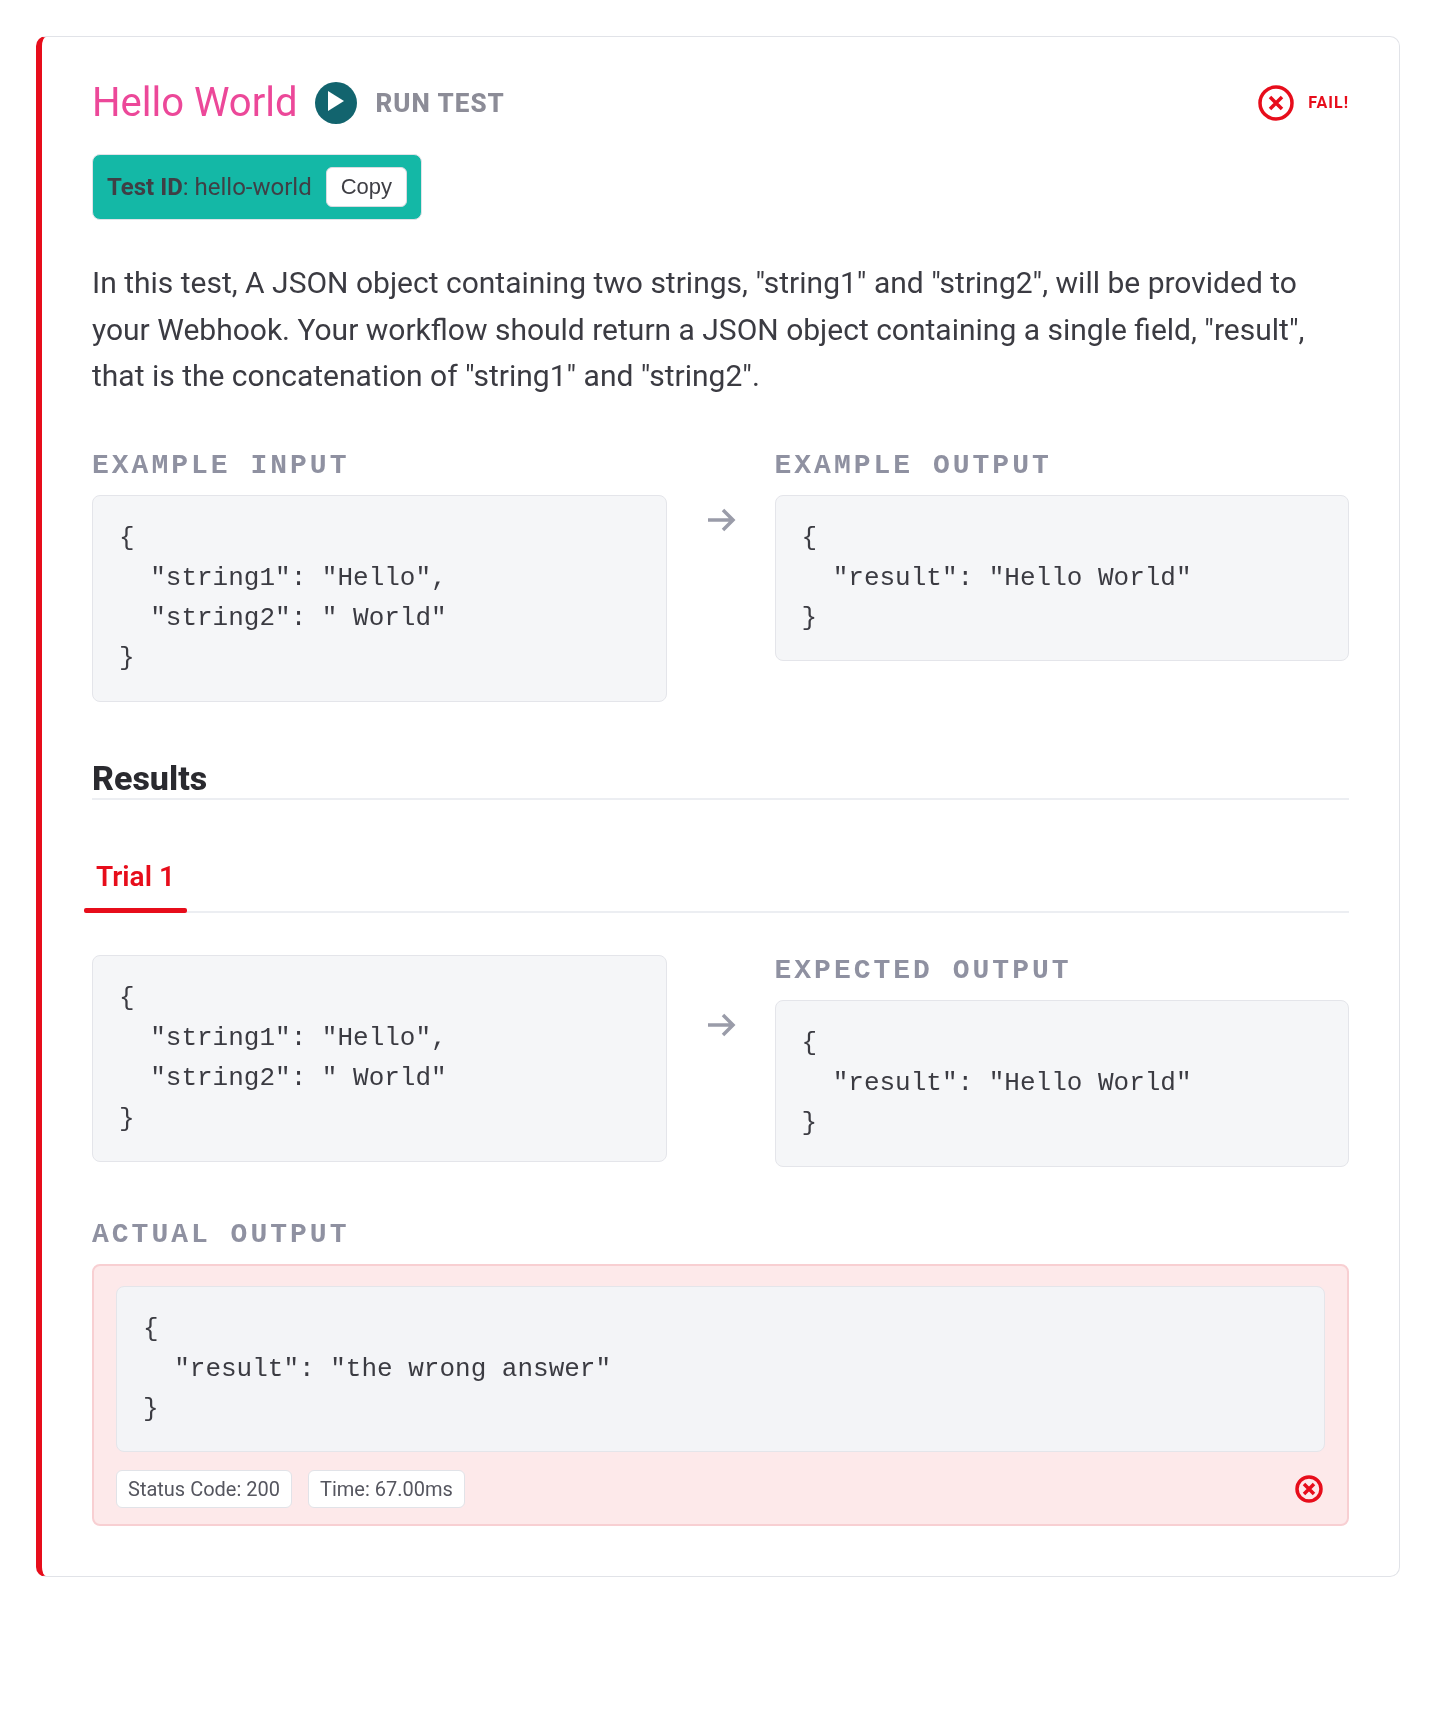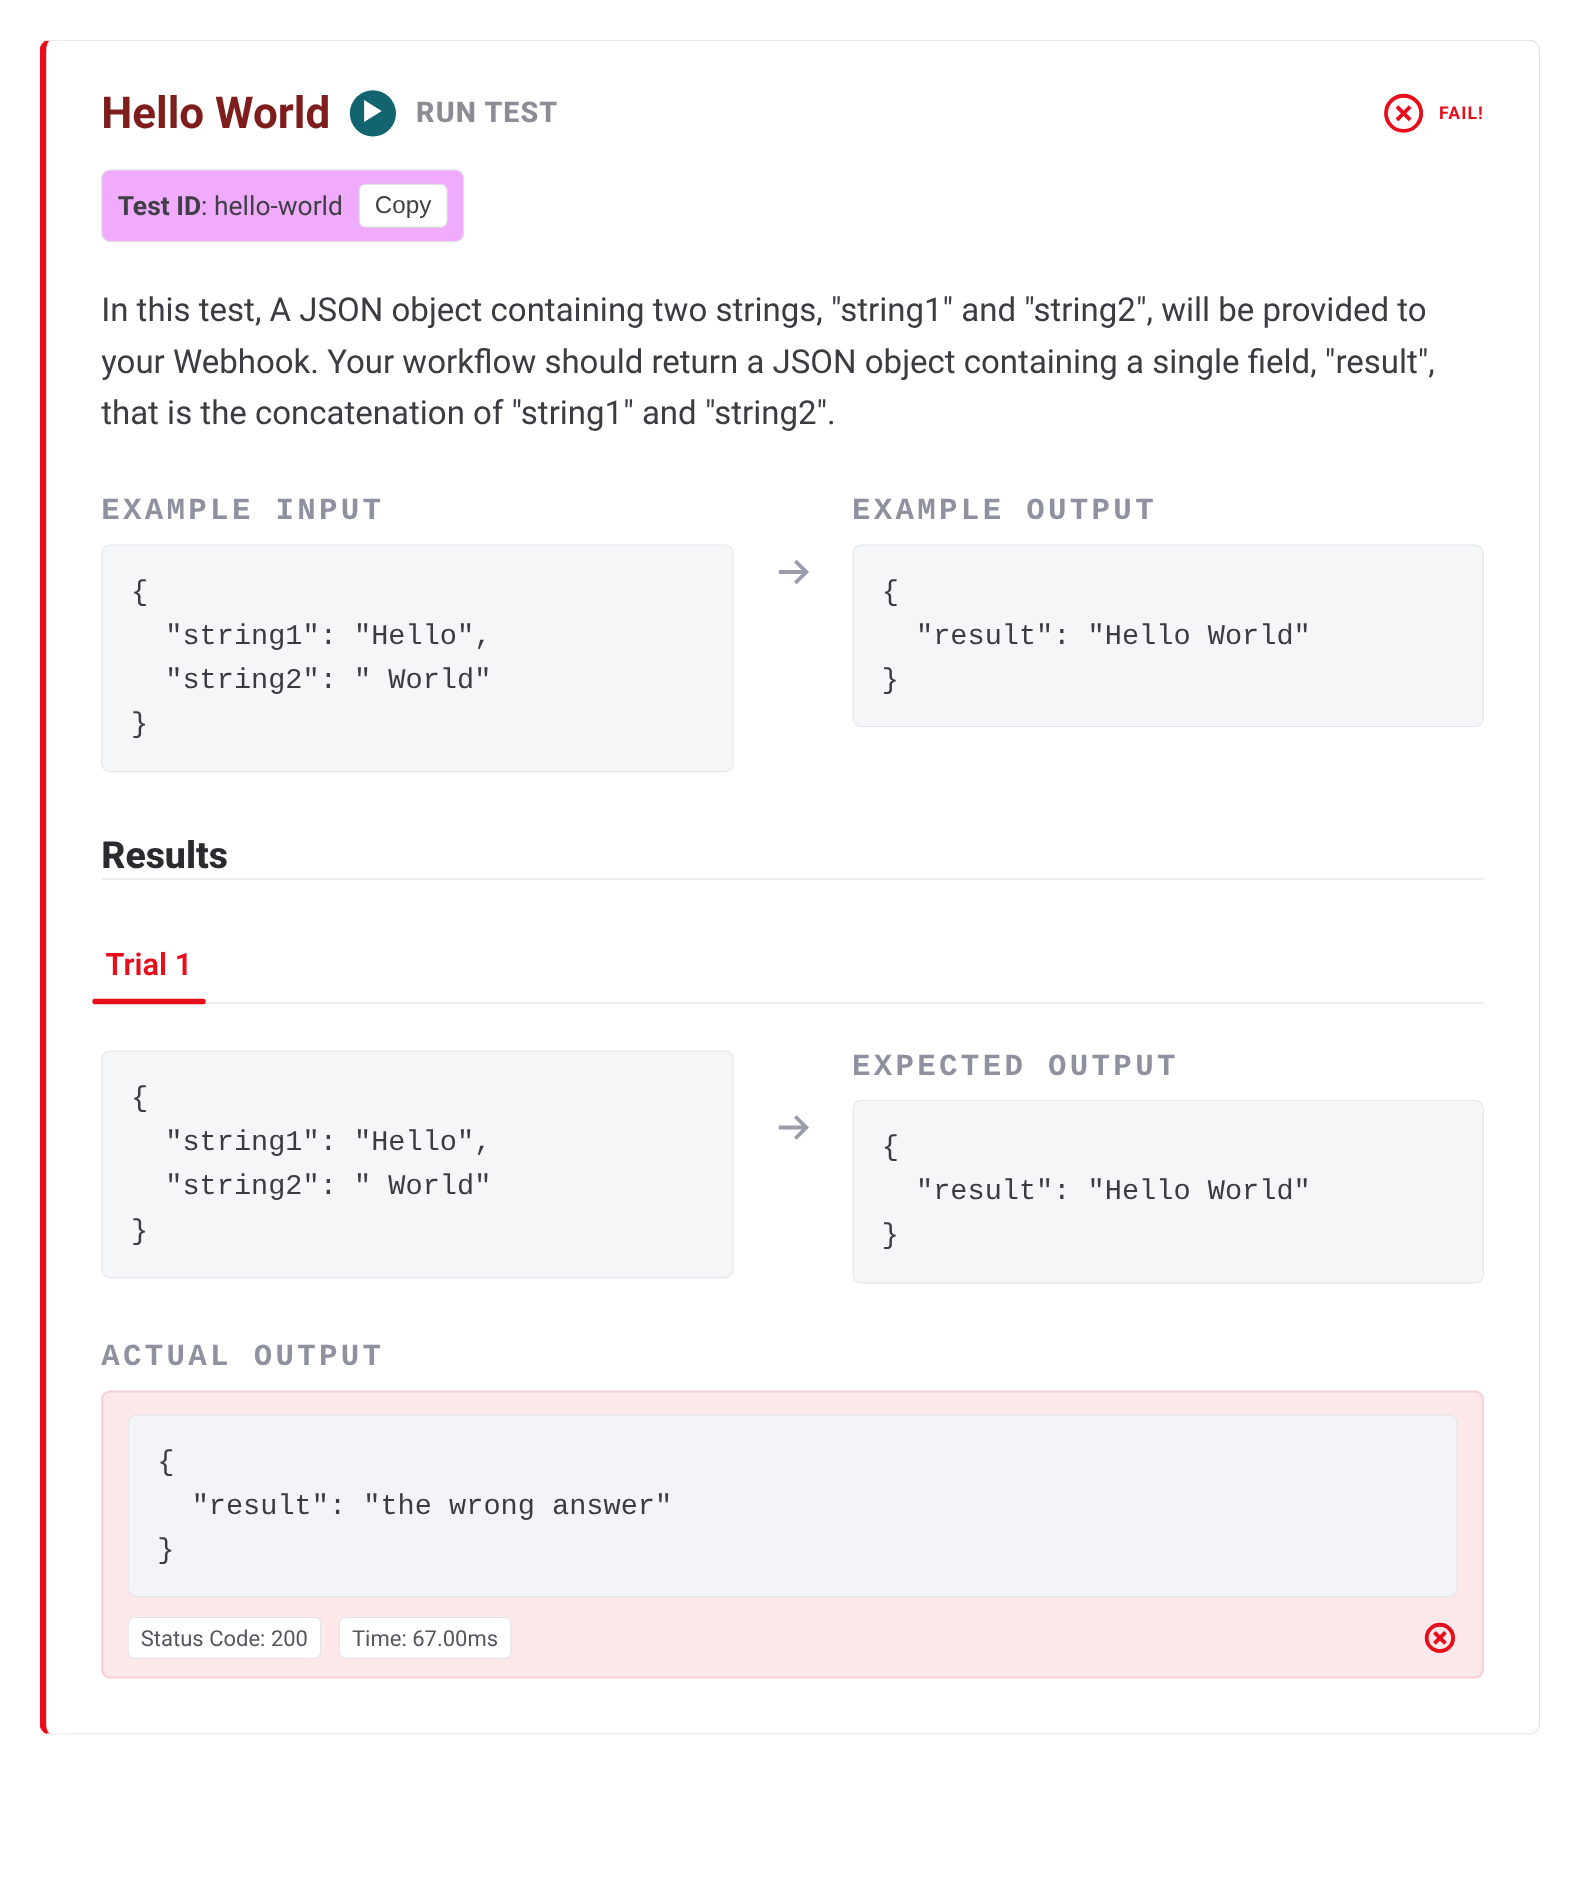--- a/index.html
+++ b/index.html
@@ -21,22 +21,22 @@
     background: #fff;
   }
   
   .header-row {
     display: flex;
     align-items: center;
     gap: 18px;
   }
   .title {
     font-size: 40px;
-    font-weight: 700;
-    color: #7f1d1d;
+    font-weight: 400;
+    color: #ec4899;
   }
   .play {
     width: 42px; height: 42px;
     border-radius: 50%;
     background: #12646e;
     display: flex; align-items: center; justify-content: center;
     cursor: pointer;
   }
   .play svg { fill: #fff; }
   .run-test {
@@ -58,21 +58,21 @@
   .fail-label {
     font-size: 16px;
     font-weight: 700;
     letter-spacing: 1px;
     color: #e70d1b;
   }
   
   .chip-row { margin-top: 28px; }
   .chip {
     display: inline-flex; align-items: center; gap: 14px;
-    background: #f0abfc;
+    background: #14b8a6;
     border: 1px solid #e1e3e8;
     border-radius: 8px;
     padding: 12px 14px;
     font-size: 24px;
     color: #3f3f45;
   }
   .chip .bold { font-weight: 700; }
   .copy-btn {
     background: #fff;
     border: 1px solid #d9dbe0;

